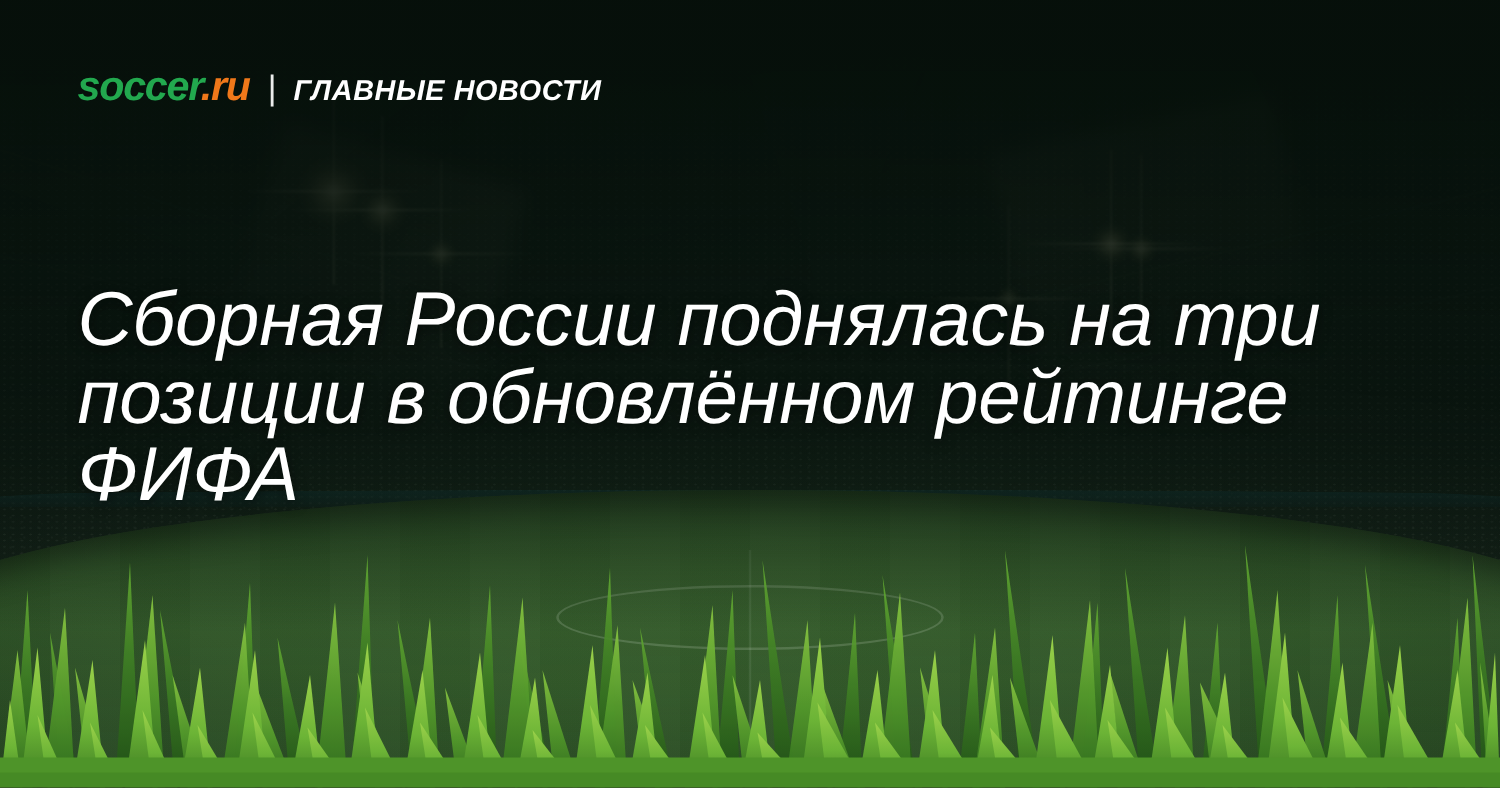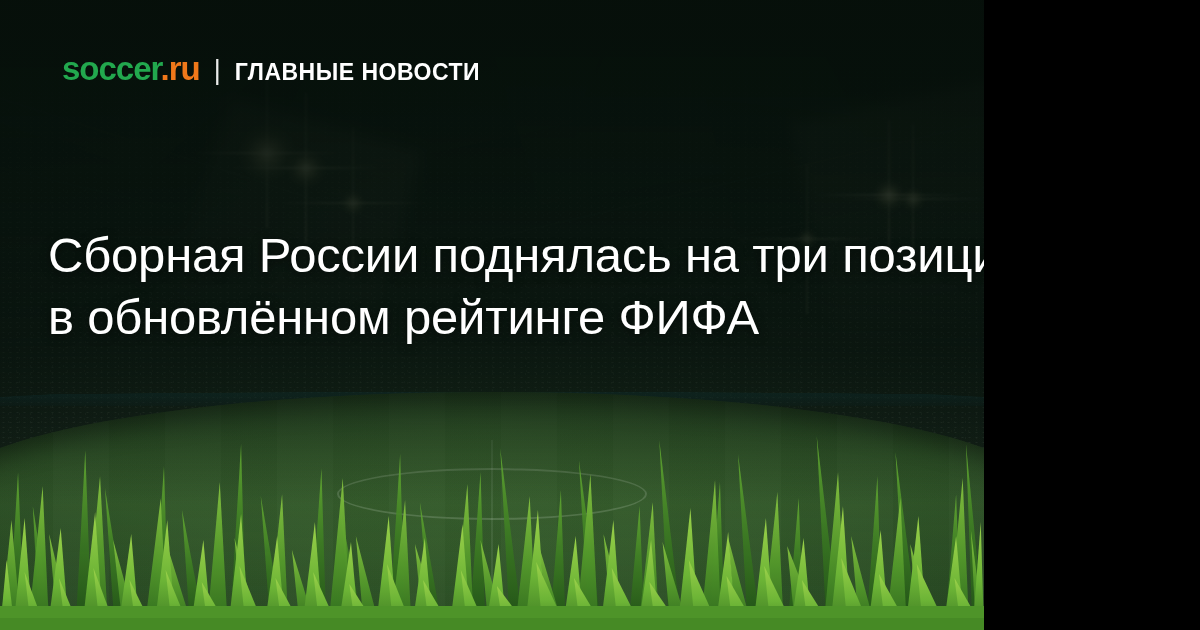--- a/index.html
+++ b/index.html
@@ -6,23 +6,24 @@
   * { margin:0; padding:0; box-sizing:border-box; }
   html, body {
     width:1200px; height:630px;
     background:#000;
     font-family:"Liberation Sans", sans-serif;
     overflow:hidden;
   }
 
   #card {
     position:relative;
-    width:984px; height:630px;
+    width:1200px; height:630px;
     overflow:hidden;
     background:#701a75;
+    font-style:italic;
   }
 
   
   .layer { position:absolute; inset:0; }
 
   
   .bg-base {
     background:
       radial-gradient(120% 90% at 50% 100%, #2d4a28 0%, #1d3320 28%, #16241a 52%, #0d1712 78%, #070d09 100%);
   }
@@ -146,25 +147,25 @@
     opacity:.92; transform:translateY(-1px);
   }
   .kicker {
     color:#ffffff; font-size:23px; font-weight:bold;
     letter-spacing:.5px; line-height:1; text-transform:uppercase;
   }
 
   
   #headline {
     position:absolute;
-    left:48px; top:224px;
+    left:62px; top:224px;
     width:1010px;
     z-index:20;
     color:#ffffff;
-    font-size:49px;
+    font-size:61px;
     font-weight:400;
     line-height:62px;
     letter-spacing:-0.2px;
     text-shadow:0 2px 10px rgba(0,0,0,.55);
   }
 
   
   #grass {
     position:absolute;
     left:0; right:0; bottom:0;

